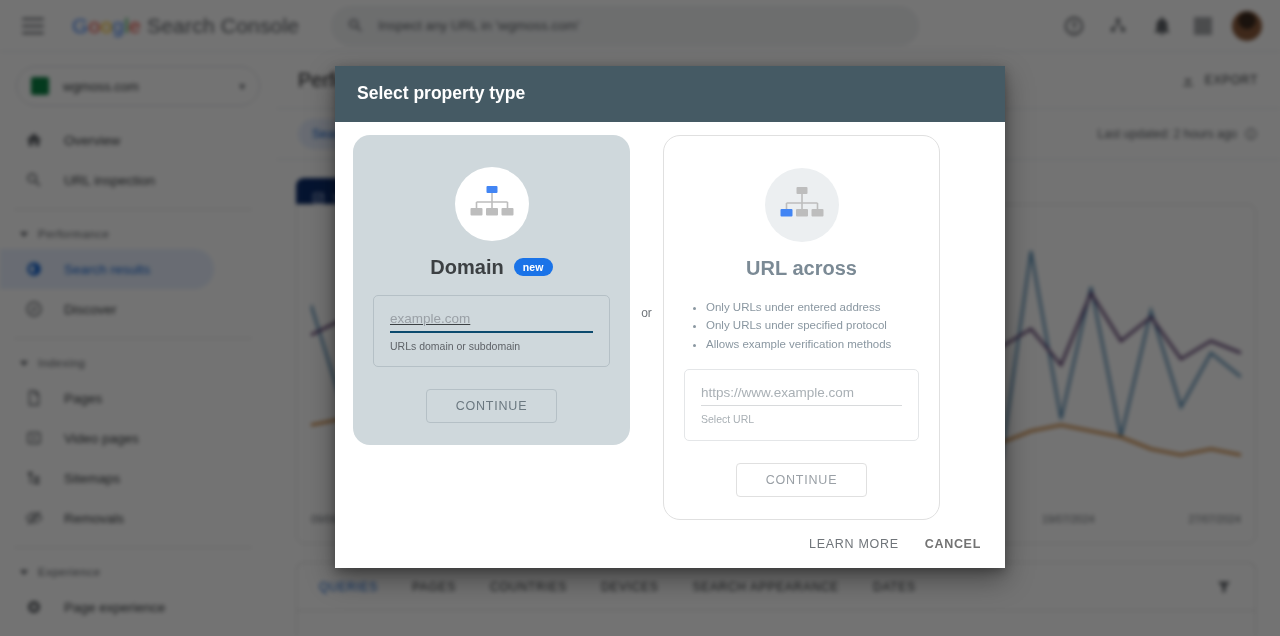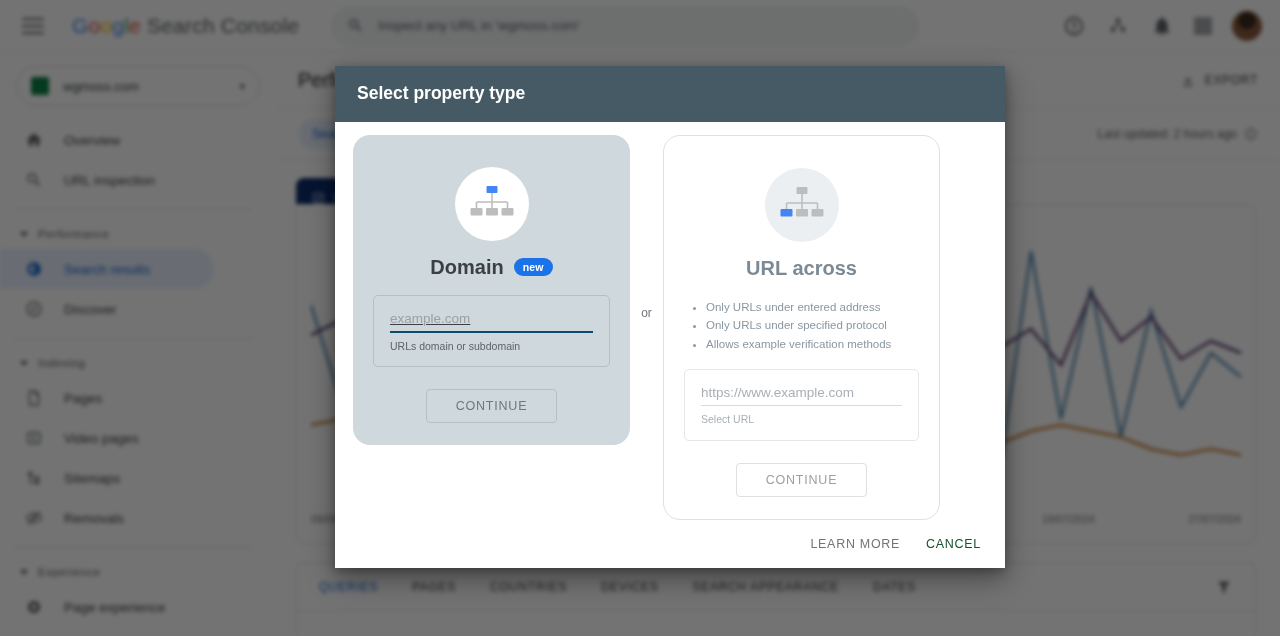--- a/index.html
+++ b/index.html
@@ -177,21 +177,21 @@
     font-size: 12.5px; letter-spacing: .8px; cursor: pointer;
   }
   .card.domain .continue-btn { border-color: #b5c0c6; color: #6b7880; }
   .card.urlprefix .continue-btn { border-color: #e0e0e0; color: #9aa0a6; }
   .or-sep { width: 33px; text-align: center; font-size: 12px; color: #70757a;
             align-self: center; margin-bottom: 30px; }
   .modal-foot { height: 56px; display: flex; align-items: center;
                 justify-content: flex-end; gap: 26px; padding: 0 24px; }
   .foot-link { font-size: 12.5px; letter-spacing: .7px; cursor: pointer; }
   .foot-link.learn { color: #70757a; }
-  .foot-link.cancel { color: #14532d; font-weight: 400; }
+  .foot-link.cancel { color: #737373; font-weight: 700; }
 </style>
 </head>
 <body>
 
 <div id="root">
 
   <div class="app-bg">
 
     <div class="topbar">
       <div class="hamburger">

